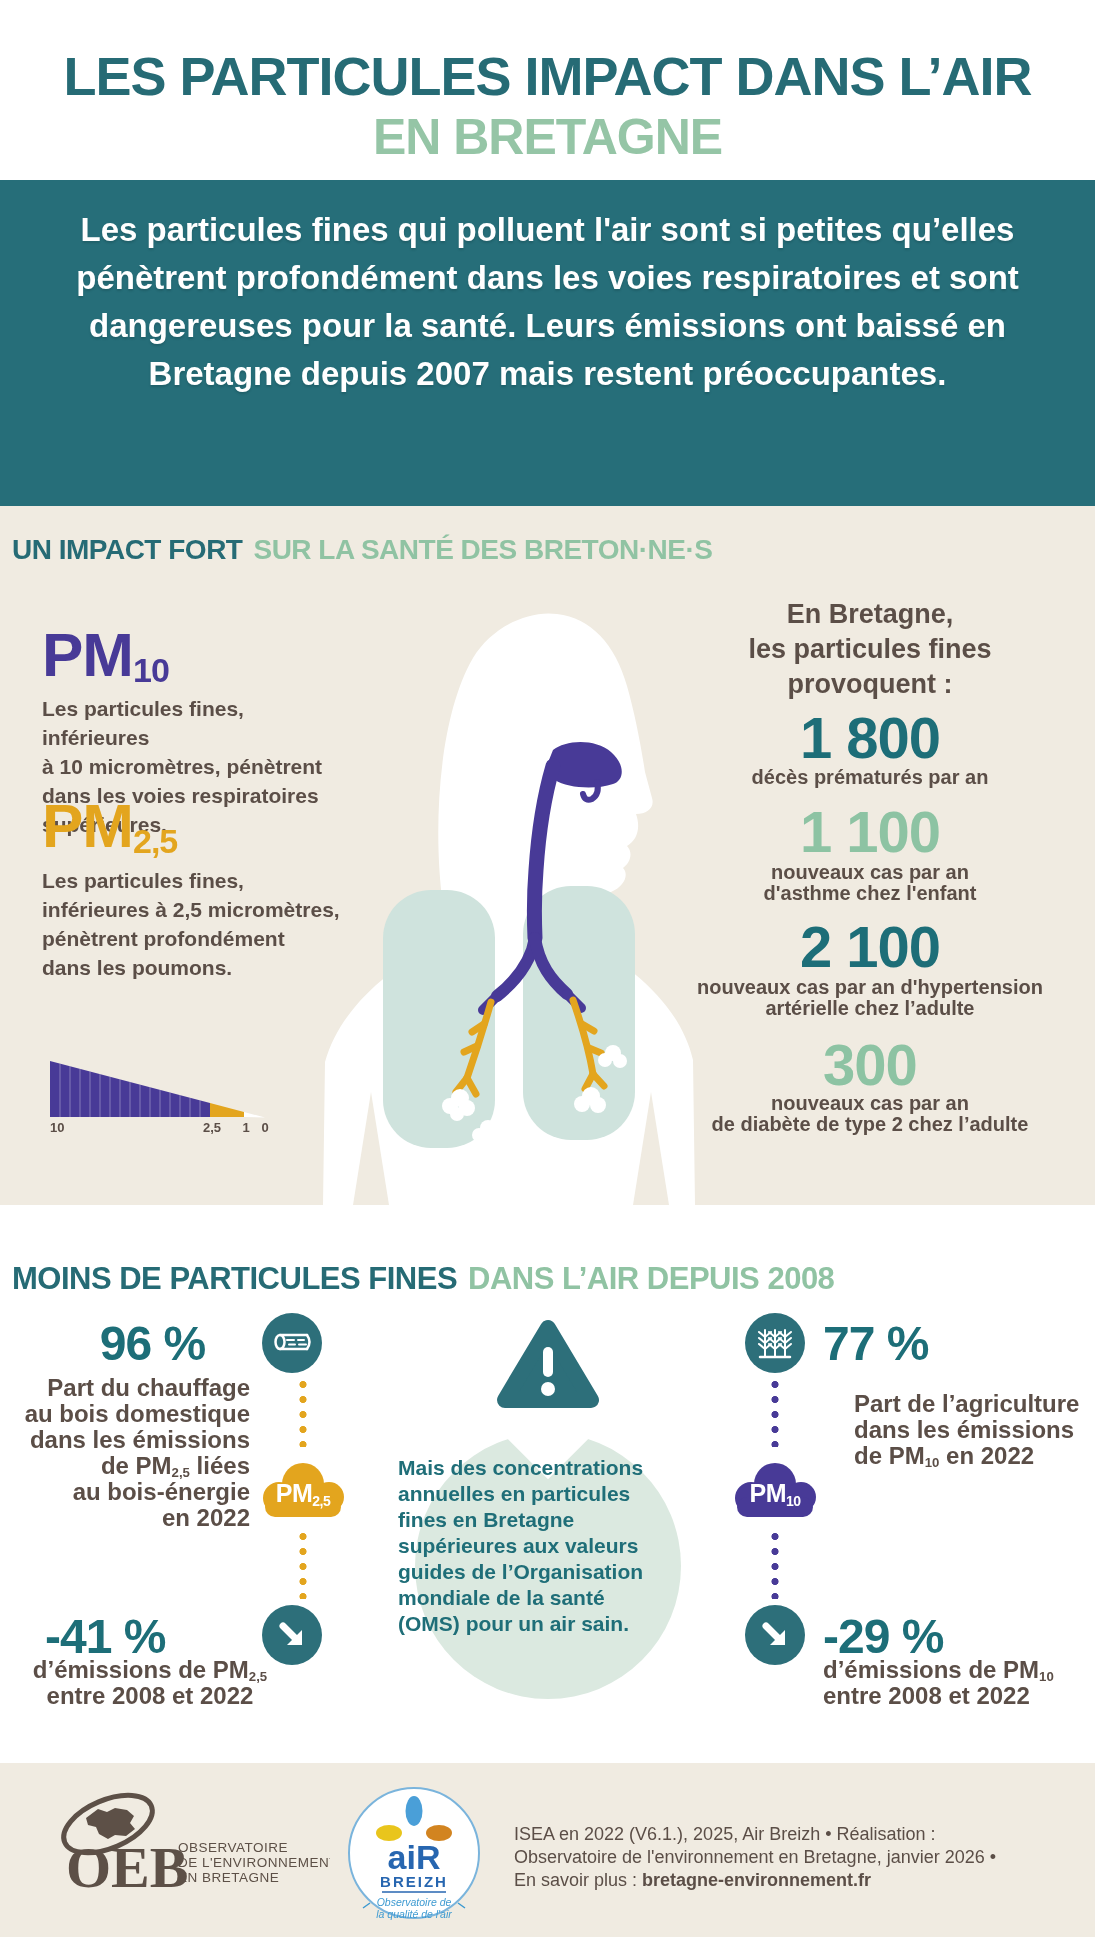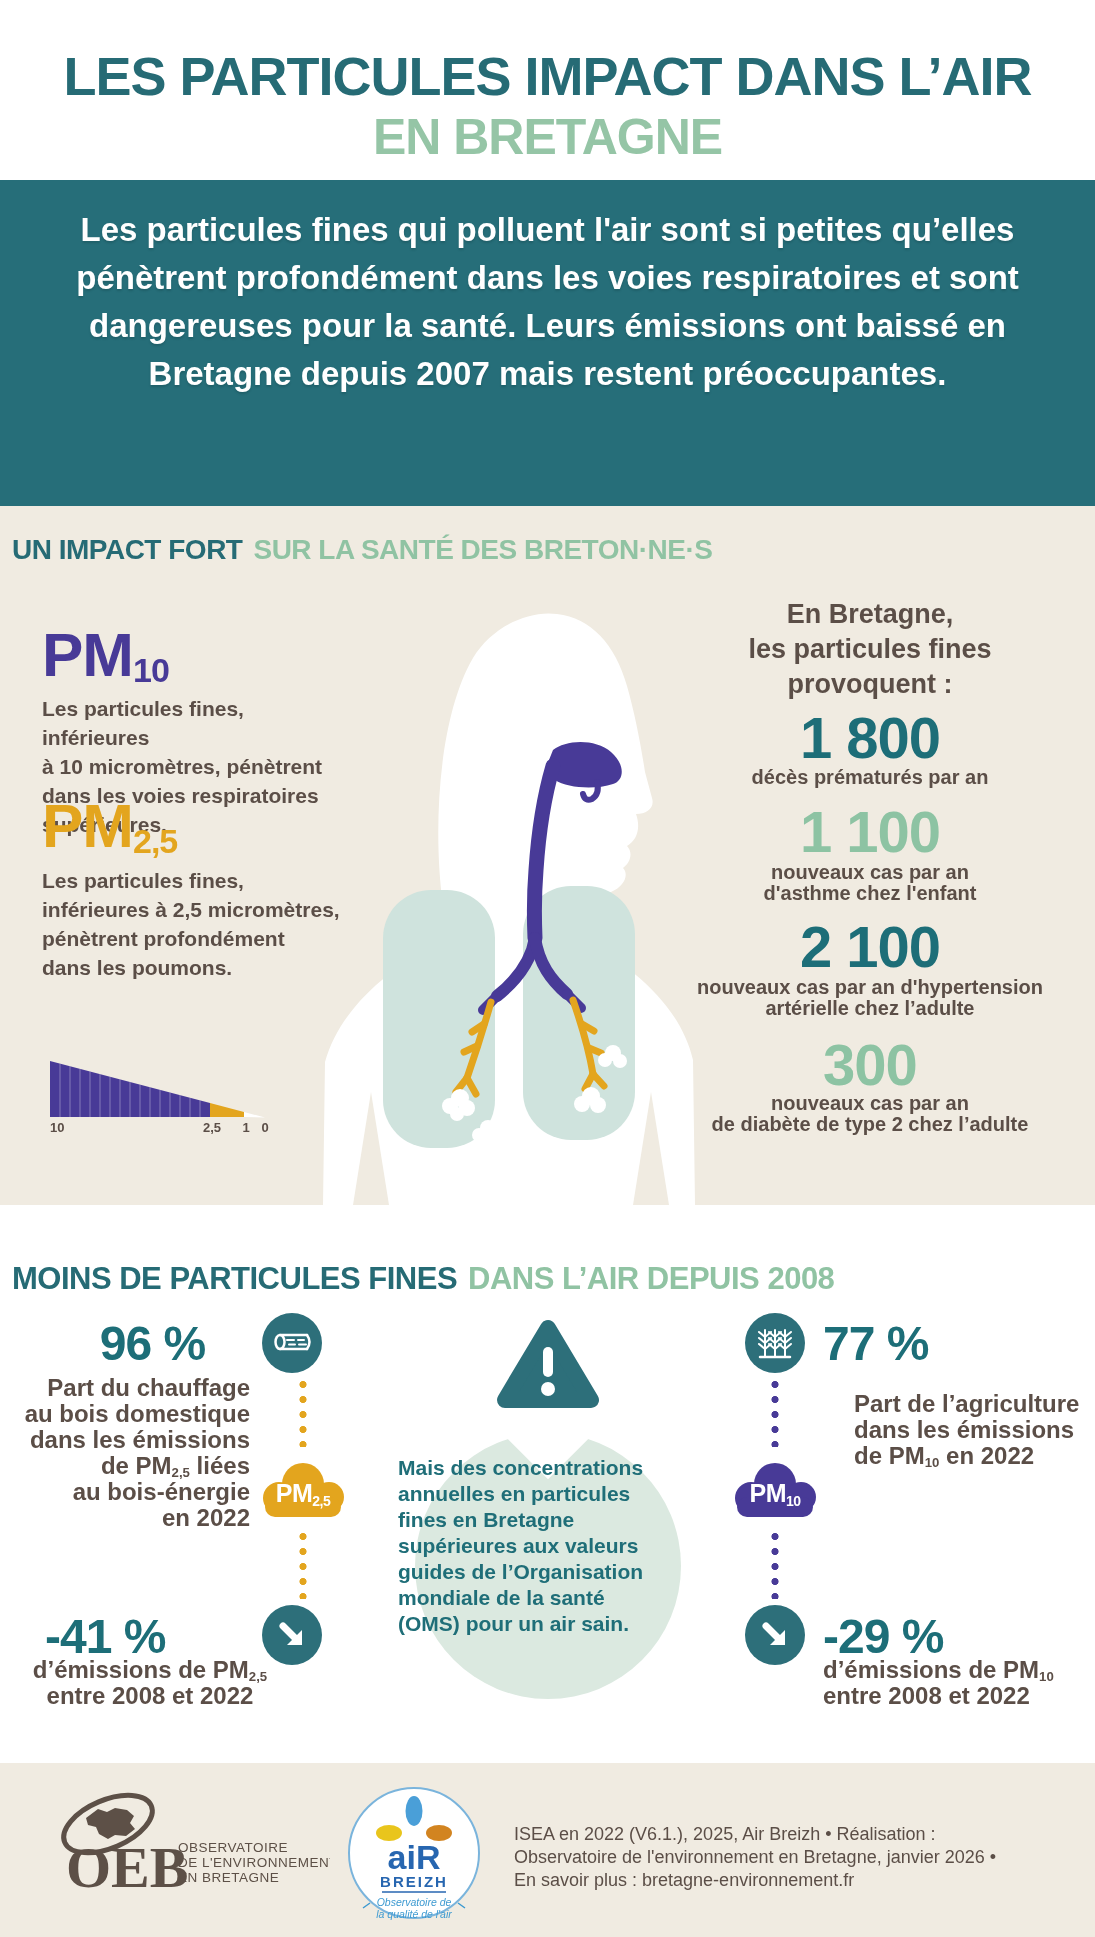--- a/index.html
+++ b/index.html
@@ -86,21 +86,21 @@
   .warn-tri{position:absolute;left:494px;top:110px;z-index:3;}
   .bubble-text{position:absolute;left:398px;top:250px;width:300px;margin:0;text-align:left;z-index:4;
                font-size:21px;font-weight:bold;color:#1f6e78;line-height:26px;white-space:pre-line;}
 
   
   .footer{position:absolute;top:1763px;left:0;width:1095px;height:174px;background:#f0ebe1;}
   .oeb-logo{position:absolute;left:50px;top:25px;}
   .ab-logo{position:absolute;left:342px;top:14px;}
   .credits{position:absolute;left:514px;top:60px;width:575px;margin:0;font-size:18px;
            color:#5b4e47;line-height:23px;}
-  .credits .link{font-weight:normal;}
+  .credits .link{font-weight:bold;}
 </style>
 </head>
 <body>
 
 <div class="page">
 
   <header class="title-block">
     <div class="t1">LES PARTICULES IMPACT DANS L’AIR</div>
     <div class="t2">EN BRETAGNE</div>
   </header>

